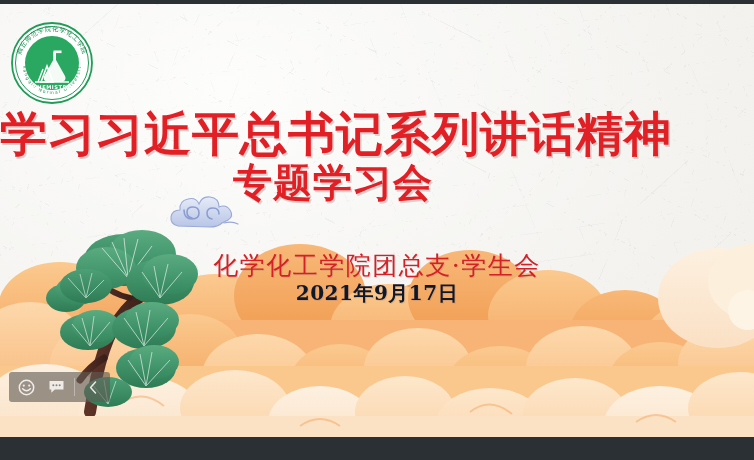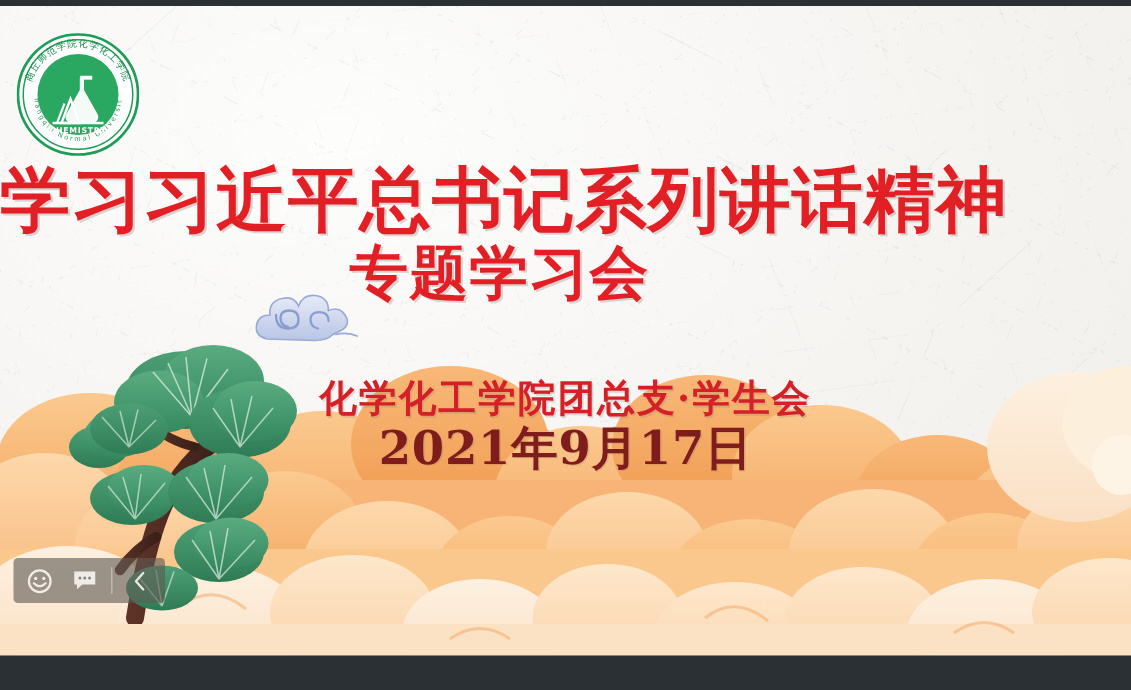--- a/index.html
+++ b/index.html
@@ -99,32 +99,32 @@
 
   .subtitle-block {
     position: absolute;
     left: 0; top: 250px;
     width: 754px;
     text-align: center;
     z-index: 22;
   }
   .subtitle-line1 {
     font-family: "DejaVu Serif", "Liberation Serif", serif;
-    font-weight: 700;
+    font-weight: 400;
     font-size: 25px;
     color: #d42127;
     letter-spacing: 1.5px;
     text-shadow: 1px 1px 0 rgba(150,120,120,.25);
     line-height: 1.25;
   }
   .subtitle-line2 {
     font-family: "DejaVu Serif", "Liberation Serif", serif;
     font-weight: 700;
-    font-size: 31px;
-    color: #7f1d1d;
+    font-size: 20px;
+    color: #0f172a;
     letter-spacing: .5px;
     text-shadow: 1px 1px 0 rgba(150,120,120,.25);
     line-height: 1.2;
   }
 
   
   .cloud-motif {
     position: absolute;
     left: 168px; top: 192px;
     width: 76px; height: 42px;

